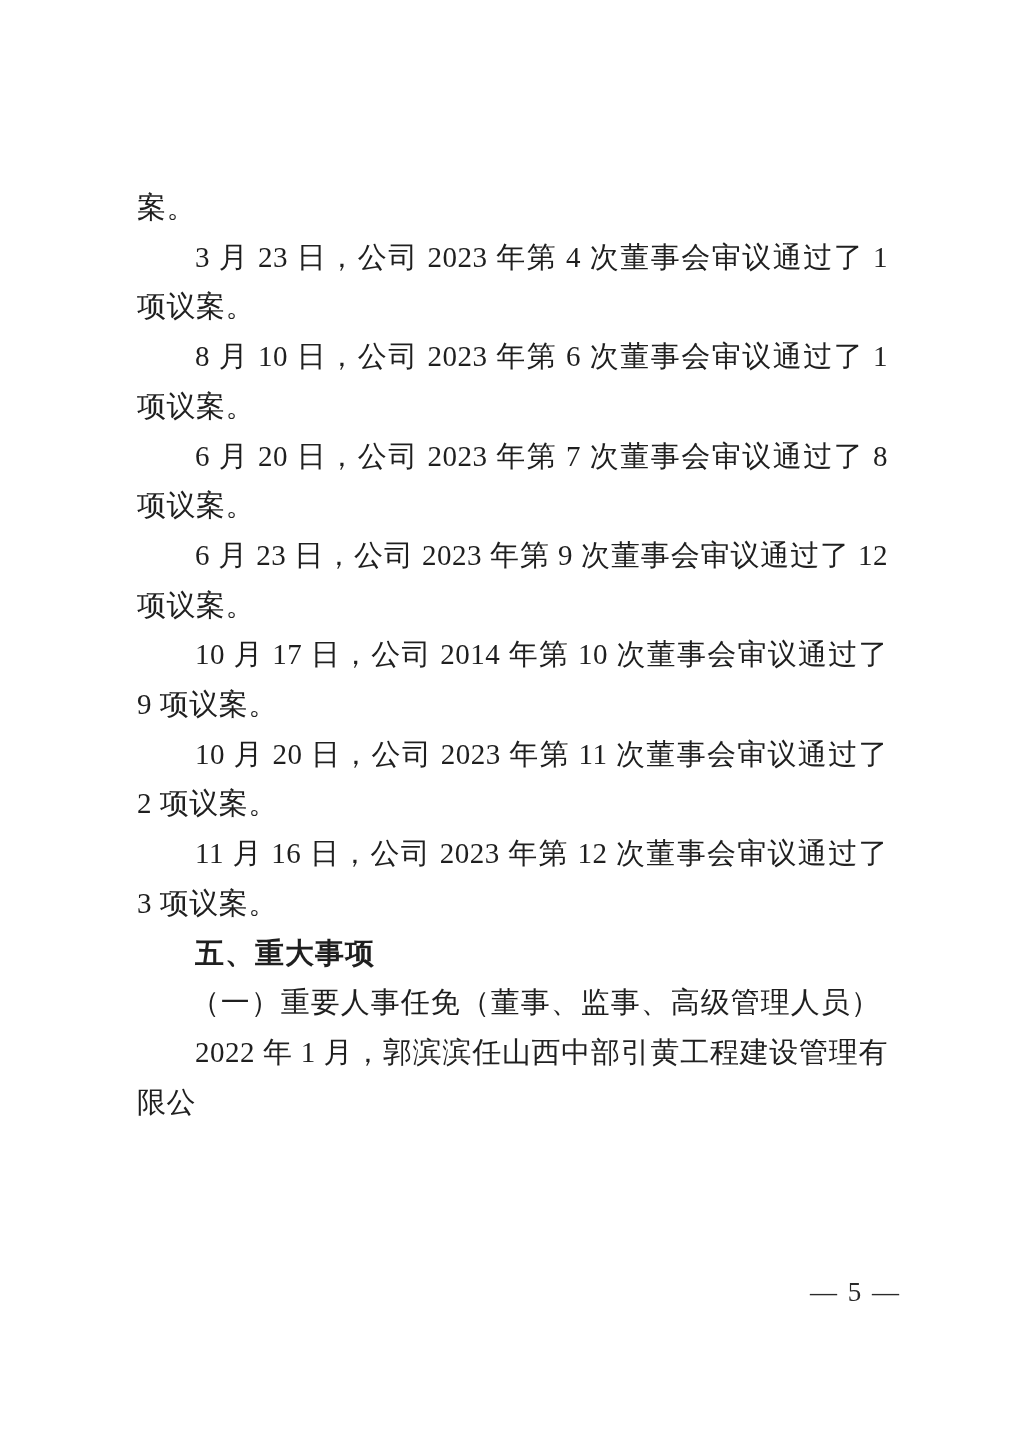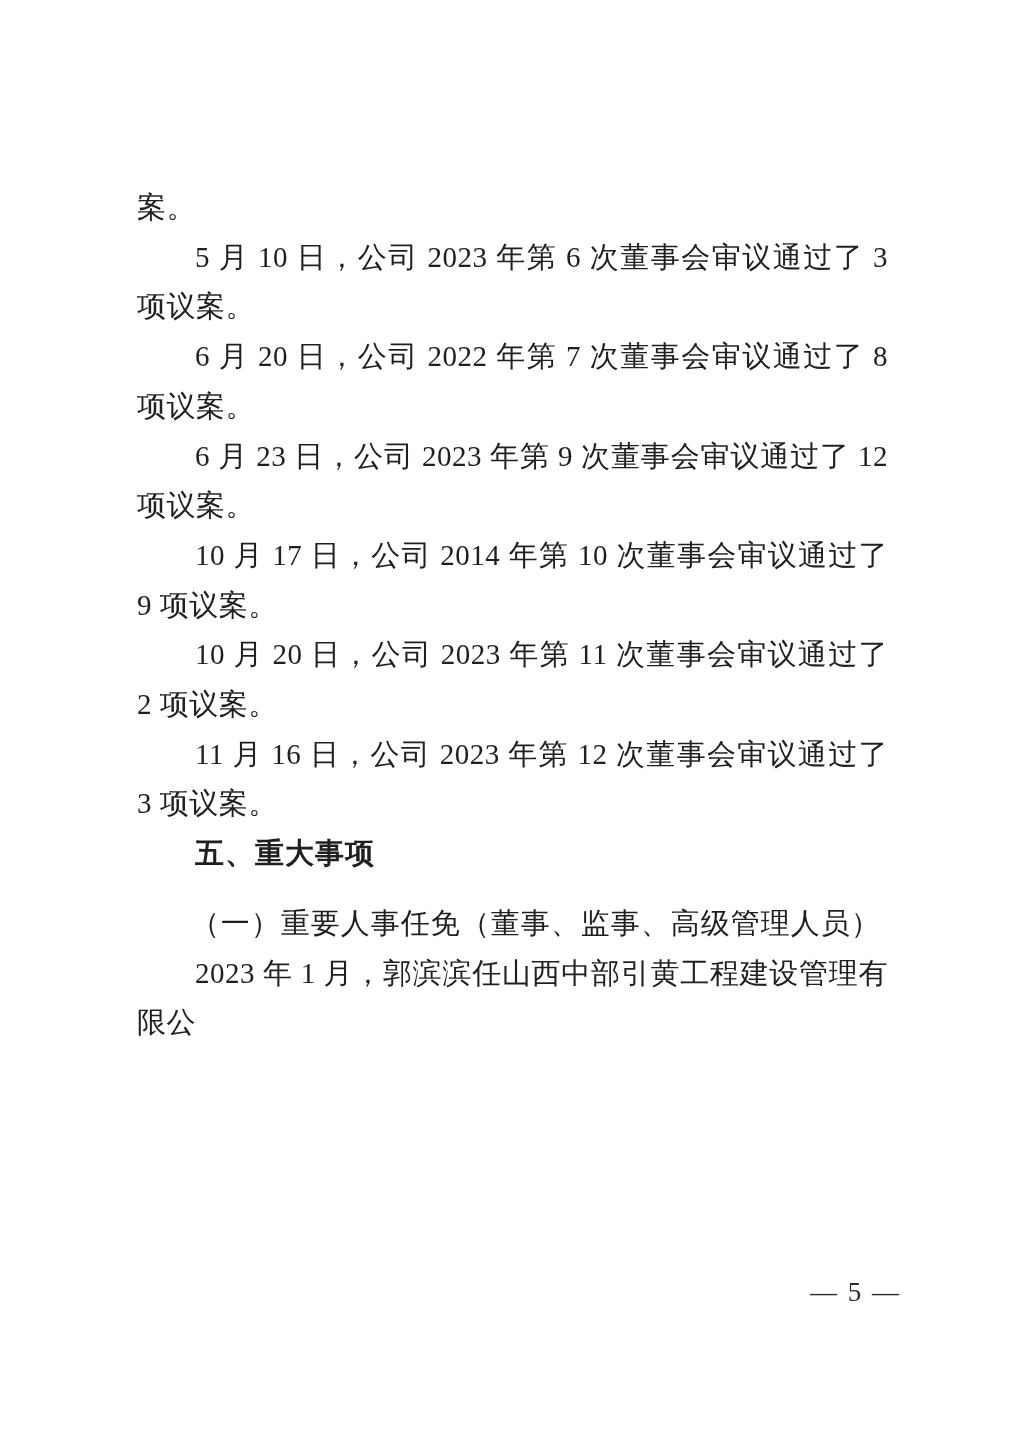--- a/index.html
+++ b/index.html
@@ -45,46 +45,46 @@
     font-family: Liberation Sans, sans-serif;
     font-weight: 700;
     text-indent: 2em;
     letter-spacing: 1px;
   }
   .text-block p.heading2 {
     font-family: "Liberation Serif", serif;
     font-weight: 400;
     text-indent: 1.85em;
     letter-spacing: 1px;
-    margin-top: 20px;
   }
   .footer-page-number {
     position: absolute;
     top: 1272px;
     right: 123px;
     font-size: 27px;
     line-height: 40px;
     color: #2a2a2a;
     font-family: "Liberation Serif", serif;
     letter-spacing: 2px;
   }
 </style>
 </head>
 <body>
 
 <div class="page">
 
   <div class="text-block">
     <p class="tail">案。</p>
-    <p class="indent">5 月 10 日，公司 2023 年第 6 次董事会审议通过了 3 项议案。</p>
-    <p class="indent">6 月 20 日，公司 2022 年第 7 次董事会审议通过了 8 项议案。</p>
+    <p class="indent">3 月 23 日，公司 2023 年第 4 次董事会审议通过了 1 项议案。</p>
+    <p class="indent">8 月 10 日，公司 2023 年第 6 次董事会审议通过了 1 项议案。</p>
+    <p class="indent">6 月 20 日，公司 2023 年第 7 次董事会审议通过了 8 项议案。</p>
     <p class="indent">6 月 23 日，公司 2023 年第 9 次董事会审议通过了 12 项议案。</p>
     <p class="indent">10 月 17 日，公司 2014 年第 10 次董事会审议通过了 9 项议案。</p>
     <p class="indent">10 月 20 日，公司 2023 年第 11 次董事会审议通过了 2 项议案。</p>
     <p class="indent">11 月 16 日，公司 2023 年第 12 次董事会审议通过了 3 项议案。</p>
     <p class="heading1">五、重大事项</p>
     <p class="heading2">（一）重要人事任免（董事、监事、高级管理人员）</p>
-    <p class="indent">2023 年 1 月，郭滨滨任山西中部引黄工程建设管理有限公</p>
+    <p class="indent">2022 年 1 月，郭滨滨任山西中部引黄工程建设管理有限公</p>
   </div>
 
   <div class="footer-page-number">— 5 —</div>
 
 </div>
 
 </body></html>

